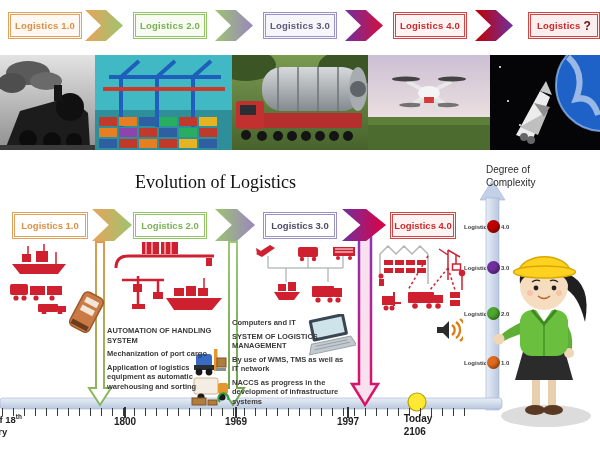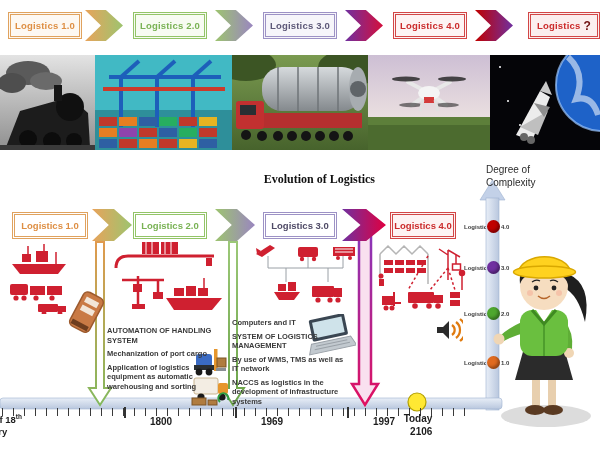--- a/index.html
+++ b/index.html
@@ -26,22 +26,22 @@
   
   .photo { position:absolute; top:55px; height:95px; overflow:hidden; background:#222; }
   .ph1 { left:0;     width:95px; }
   .ph2 { left:95px;  width:137px; }
   .ph3 { left:232px; width:136px; }
   .ph4 { left:368px; width:122px; }
   .ph5 { left:490px; width:110px; }
   .photo svg { display:block; width:100%; height:100%; }
 
   
-  .title { position:absolute; left:135px; top:172px; width:240px; text-align:right;
-           font-family:"Liberation Serif", serif; font-weight:bold; font-size:12px; color:#111; z-index:3; }
+  .title { position:absolute; left:135px; top:172px; width:240px; text-align:left;
+           font-family:"Liberation Serif", serif; font-weight:normal; font-size:18px; color:#111; z-index:3; }
   .complexity { position:absolute; left:486px; top:163px; width:86px; 
                 font-size:10px; font-weight:400; color:#2b2b2b; line-height:13px; z-index:3; }
 
   .rbox { position:absolute; top:212px; height:27px; border:3px double; display:flex;
           align-items:center; justify-content:center; font-weight:bold; font-size:9.5px;
           background:#fff; z-index:4; }
   .r1 { left:12px;  width:76px; border-color:#e0a25e; color:#de8f44; }
   .r2 { left:133px; width:74px; border-color:#93c468; color:#79b254; }
   .r3 { left:263px; width:74px; border-color:#9d92c5; color:#4f4a66; }
   .r4 { left:390px; width:66px; border-color:#d24646; color:#cb2b2b; background:#fdf3f3; }
@@ -53,22 +53,22 @@
 
   .layer { position:absolute; left:0; top:150px; width:600px; height:300px; z-index:1; }
 
   .colicons { position:absolute; z-index:2; }
   .coltext { position:absolute; z-index:3; }
   .coltext p { font-size:7.5px; line-height:9.5px; font-weight:600; color:#3a3a3a; margin:0 0 4px 0; }
 
   .ticks { position:absolute; left:2px; top:408px; width:466px; height:8px; z-index:1;
            background:repeating-linear-gradient(to right,#3a3a3a 0,#3a3a3a 1px,transparent 1px,transparent 11px); }
   .majortick { position:absolute; top:407px; width:1.5px; height:11px; background:#333; z-index:1; }
-  .yr { position:absolute; top:416px; transform:translateX(-50%); font-size:10px; font-weight:600; color:#1d1d1d; z-index:3;margin-left:36px; }
-  .today { position:absolute; left:418px; top:412px; transform:translateX(-50%); text-align:right;
+  .yr { position:absolute; top:416px; transform:translateX(-50%); font-size:10px; font-weight:600; color:#1d1d1d; z-index:3; }
+  .today { position:absolute; left:418px; top:412px; transform:translateX(-50%); text-align:left;
            font-size:10px; font-weight:600; color:#1d1d1d; line-height:13px; z-index:3; }
   .startlab { position:absolute; left:-27px; top:411px; font-size:9.5px; font-weight:600;
               color:#1d1d1d; line-height:12px; z-index:3; }
   .startlab sup { font-size:6.5px; }
 
   .dotrow { position:absolute; left:464px; width:70px; height:13px; display:flex; align-items:center; z-index:6; }
   .dotrow .dlab { font-size:6px; font-weight:600; color:#3a3a3a; white-space:nowrap; }
   .dotrow .dlab.lft { width:22px; text-align:right; overflow:hidden; }
   .axdot { width:13px; height:13px; border-radius:50%; flex:0 0 13px; margin:0 1px; box-shadow:inset -2px -2px 3px rgba(0,0,0,.35); }
   .d40 { top:220px; } .d40 .axdot { background:#c00000; }
@@ -460,21 +460,21 @@
 
   <div class="coltext" style="left:107px; top:326px; width:122px;">
     <p>AUTOMATION OF HANDLING SYSTEM</p>
     <p>Mechanization of port cargo</p>
     <p>Application of logistics equipment as automatic warehousing and sorting</p>
   </div>
   <div class="coltext" style="left:232px; top:318px; width:112px;">
     <p>Computers and IT</p>
     <p>SYSTEM OF LOGISTICS MANAGEMENT</p>
     <p>By use of WMS, TMS as well as IT network</p>
-    <p>NACCS as logistics in the development of infrastructure systems</p>
+    <p>NACCS as progress in the development of infrastructure systems</p>
   </div>
 
   <div class="dotrow d40">
     <span class="dlab lft">Logistics</span>
     <span class="axdot"></span>
     <span class="dlab">4.0</span>
   </div>
   <div class="dotrow d30">
     <span class="dlab lft">Logistics</span>
     <span class="axdot"></span>

